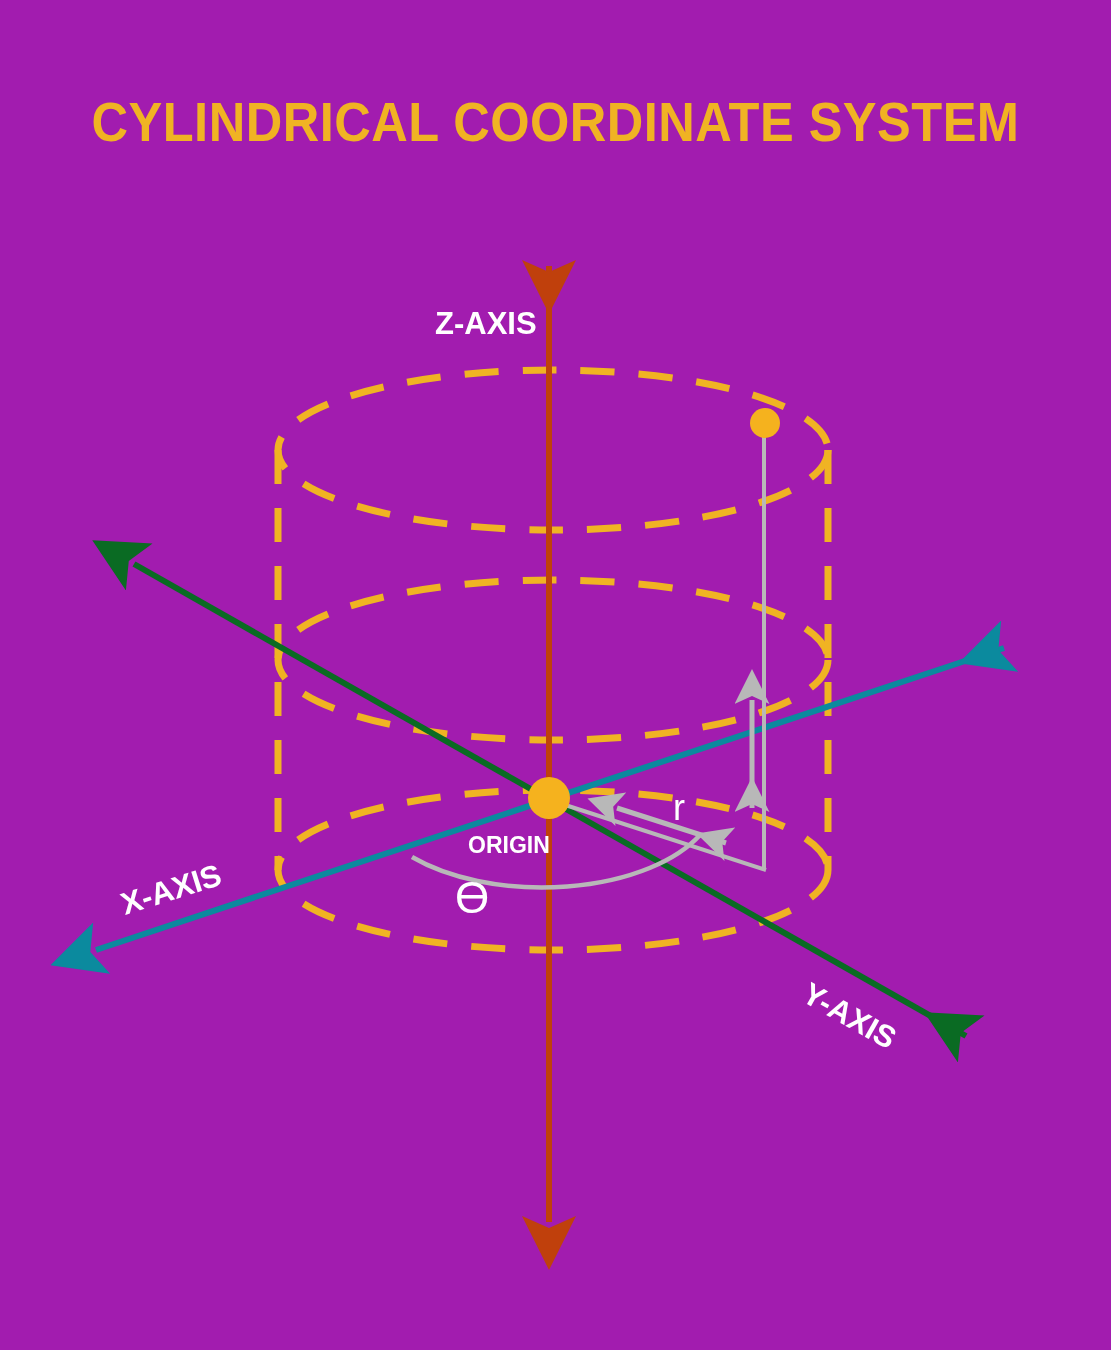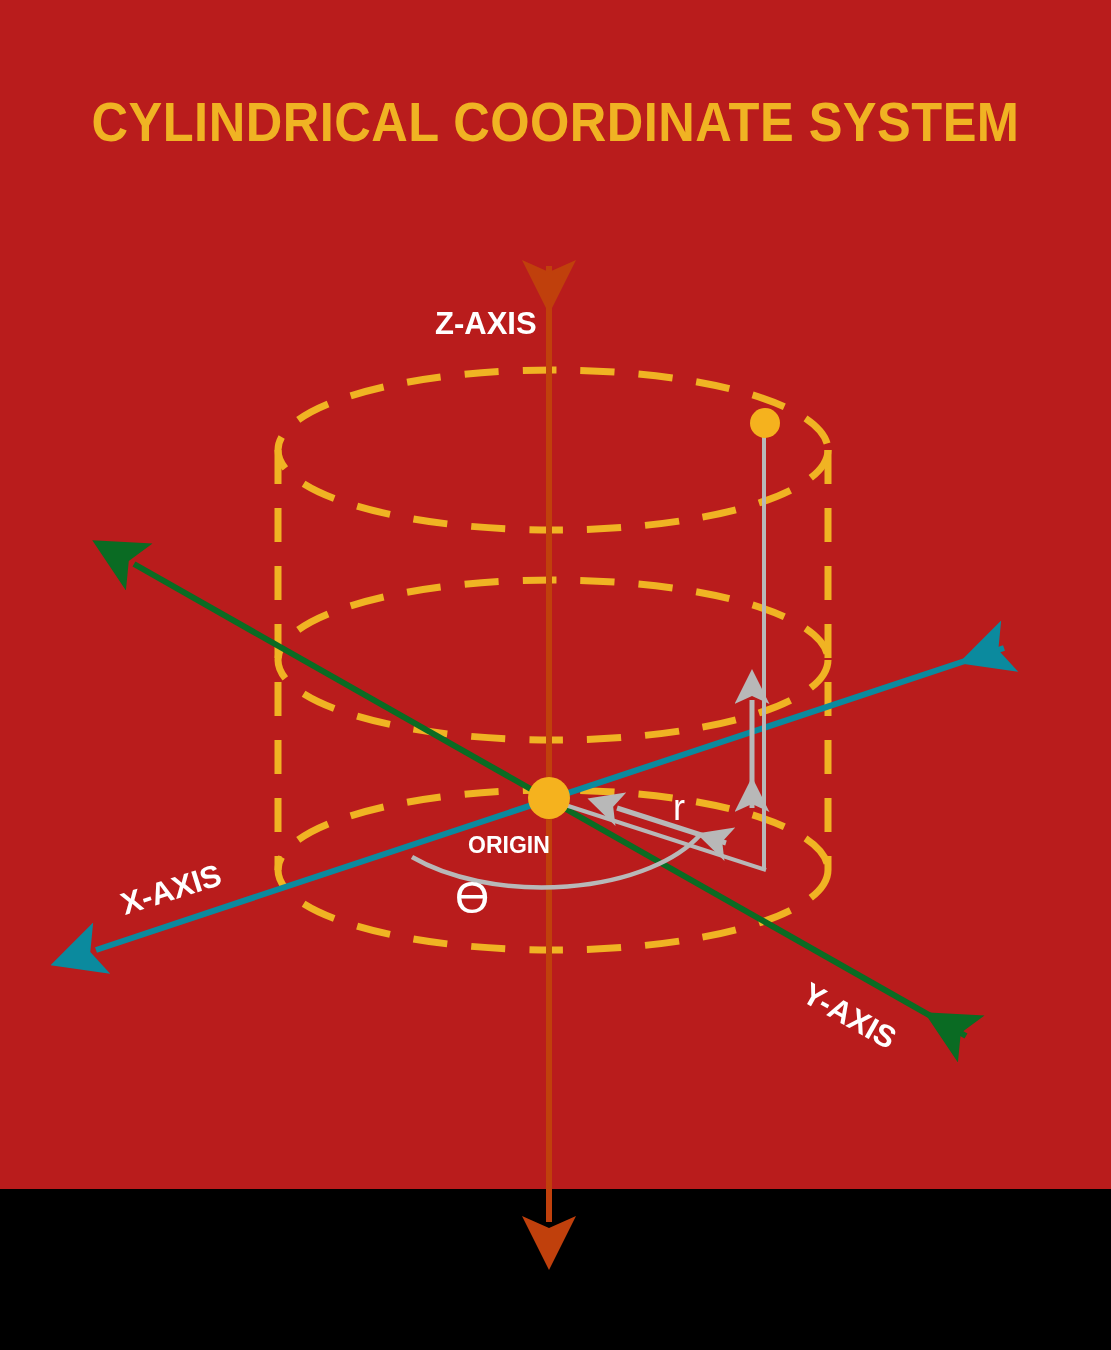--- a/index.html
+++ b/index.html
@@ -10,22 +10,22 @@
   body {
     width: 1111px;
     height: 1350px;
     overflow: hidden;
     font-family: "Liberation Sans", sans-serif;
     position: relative;
   }
   #stage {
     position: relative;
     width: 1111px;
-    height: 1189px;
-    background: #b91c1c;
+    height: 1350px;
+    background: #a21caf;
   }
   .title {
     position: absolute;
     top: 90px;
     left: 0;
     width: 1111px;
     text-align: center;
     color: #F0B323;
     font-family: "Liberation Sans", sans-serif;
     font-weight: bold;

